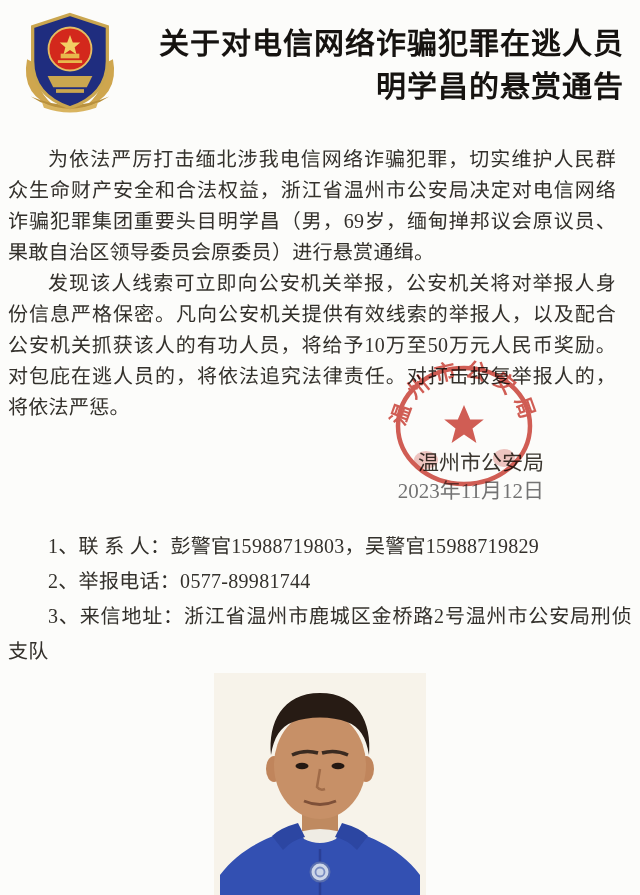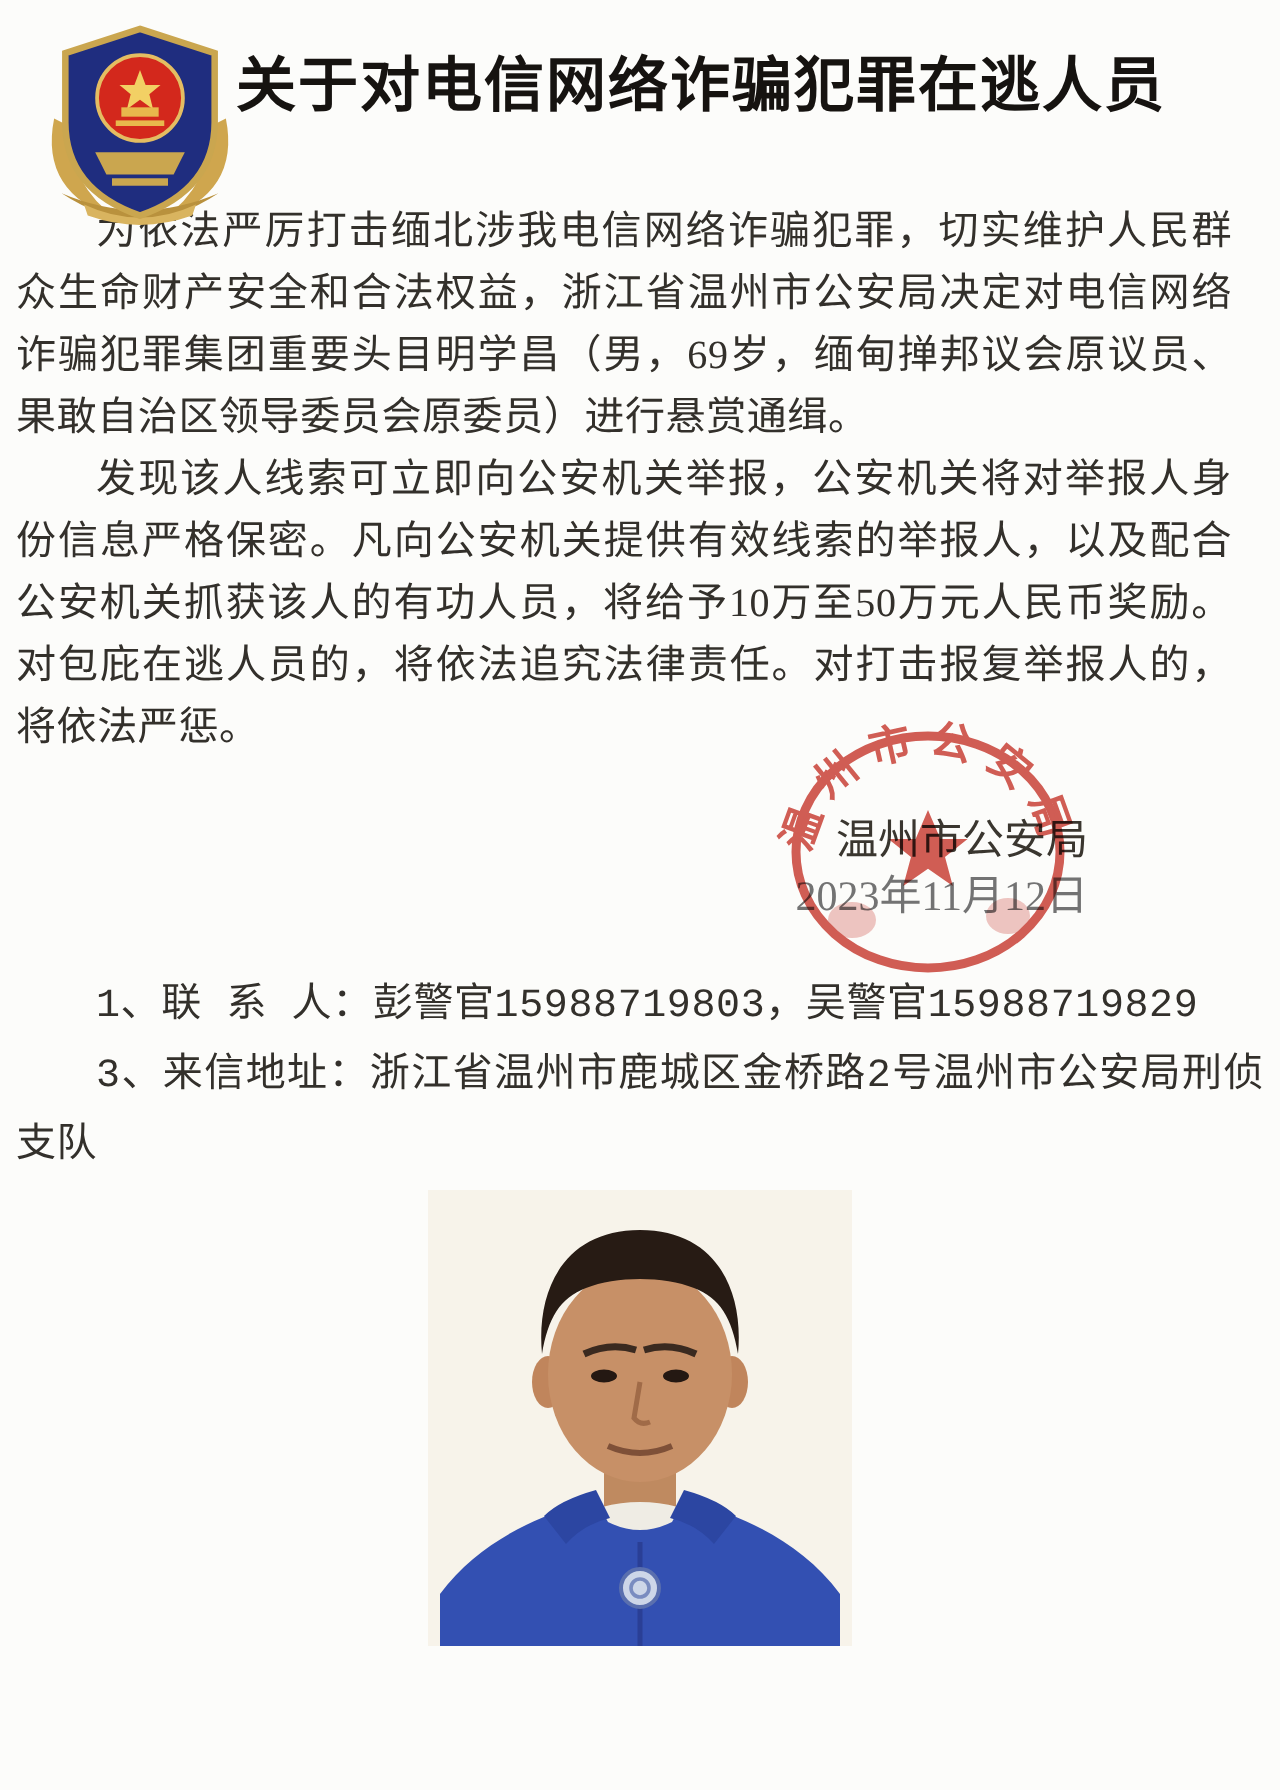--- a/index.html
+++ b/index.html
@@ -8,22 +8,22 @@
     background:#fcfcfa;
     font-family:"Liberation Serif","DejaVu Serif",serif;
     color:#2e2b27;
     overflow:hidden;
   }
   .page{position:relative;width:640px;height:895px;}
 
   
   .emblem{position:absolute;left:14px;top:6px;width:112px;height:114px;}
   .title-block{
-    padding:22px 4px 0 118px;
-    text-align:left;
+    padding:22px 16px 0 118px;
+    text-align:right;
     font-weight:bold;
     font-size:30px;
     line-height:43px;
     color:#161310;
     letter-spacing:1px;
   }
 
   
   .body-text{margin:36px 24px 0 8px;}
   .body-text p{
@@ -42,21 +42,21 @@
   .signature .date{font-size:21px;line-height:28px;color:#737373;}
   .stamp{
     position:absolute;
     left:388px;top:360px;
     width:152px;height:132px;
     mix-blend-mode:multiply;
     pointer-events:none;
   }
 
   
-  .contacts{margin:24px 8px 0 8px;font-family:Liberation Mono, monospace;}
+  .contacts{margin:24px 8px 0 8px;}
   .contacts p{
     margin:0;
     font-size:20px;
     line-height:35px;
     letter-spacing:0.3px;
     text-indent:2em;
     text-align:justify;
     color:#33302b;
   }
 
@@ -82,20 +82,21 @@
     <path d="M60,30 L63,38 L71,38 L65,43 L67,51 L60,46 L53,51 L55,43 L49,38 L57,38 Z" fill="#f2d064"></path>
     <rect x="50" y="50" width="20" height="5" fill="#e8b84c"></rect>
     <rect x="47" y="57" width="26" height="3" fill="#e8b84c"></rect>
 
     <path d="M36,74 L84,74 L78,86 L42,86 Z" fill="#caa64f"></path>
     <rect x="45" y="88" width="30" height="4" fill="#caa64f"></rect>
   </svg>
 
   <div class="title-block">
     <div>关于对电信网络诈骗犯罪在逃人员</div>
+    <div>明学昌的悬赏通告</div>
   </div>
 
   <div class="body-text">
     <p>为依法严厉打击缅北涉我电信网络诈骗犯罪，切实维护人民群众生命财产安全和合法权益，浙江省温州市公安局决定对电信网络诈骗犯罪集团重要头目明学昌（男，69岁，缅甸掸邦议会原议员、果敢自治区领导委员会原委员）进行悬赏通缉。</p>
     <p>发现该人线索可立即向公安机关举报，公安机关将对举报人身份信息严格保密。凡向公安机关提供有效线索的举报人，以及配合公安机关抓获该人的有功人员，将给予10万至50万元人民币奖励。对包庇在逃人员的，将依法追究法律责任。对打击报复举报人的，将依法严惩。</p>
   </div>
 
   <div class="signature">
     <div class="issuer">温州市公安局</div>
     <div class="date">2023年11月12日</div>
@@ -109,20 +110,21 @@
         <textPath href="#seal-arc" startOffset="50%" text-anchor="middle">温州市公安局</textPath>
       </text>
       <path d="M0,-21 L6.2,-6.5 L19.8,-6.5 L8.5,2.5 L12.4,17 L0,8.4 L-12.4,17 L-8.5,2.5 L-19.8,-6.5 L-6.2,-6.5 Z" fill="#c8362c"></path>
       <ellipse cx="-38" cy="34" rx="12" ry="9" fill="#c8362c" opacity="0.35"></ellipse>
       <ellipse cx="40" cy="32" rx="11" ry="9" fill="#c8362c" opacity="0.35"></ellipse>
     </g>
   </svg>
 
   <div class="contacts">
     <p>1、联 系 人：彭警官15988719803，吴警官15988719829</p>
+    <p>2、举报电话：0577-89981744</p>
     <p>3、来信地址：浙江省温州市鹿城区金桥路2号温州市公安局刑侦支队</p>
   </div>
 
   <div class="photo-wrap">
     <svg width="212" height="228" viewBox="0 0 212 228" aria-hidden="true">
       <rect x="0" y="0" width="212" height="228" fill="#f7f3ea"></rect>
 
       <rect x="88" y="128" width="36" height="40" fill="#bf8a60"></rect>
 
       <ellipse cx="60" cy="96" rx="8" ry="13" fill="#c0855c"></ellipse>

